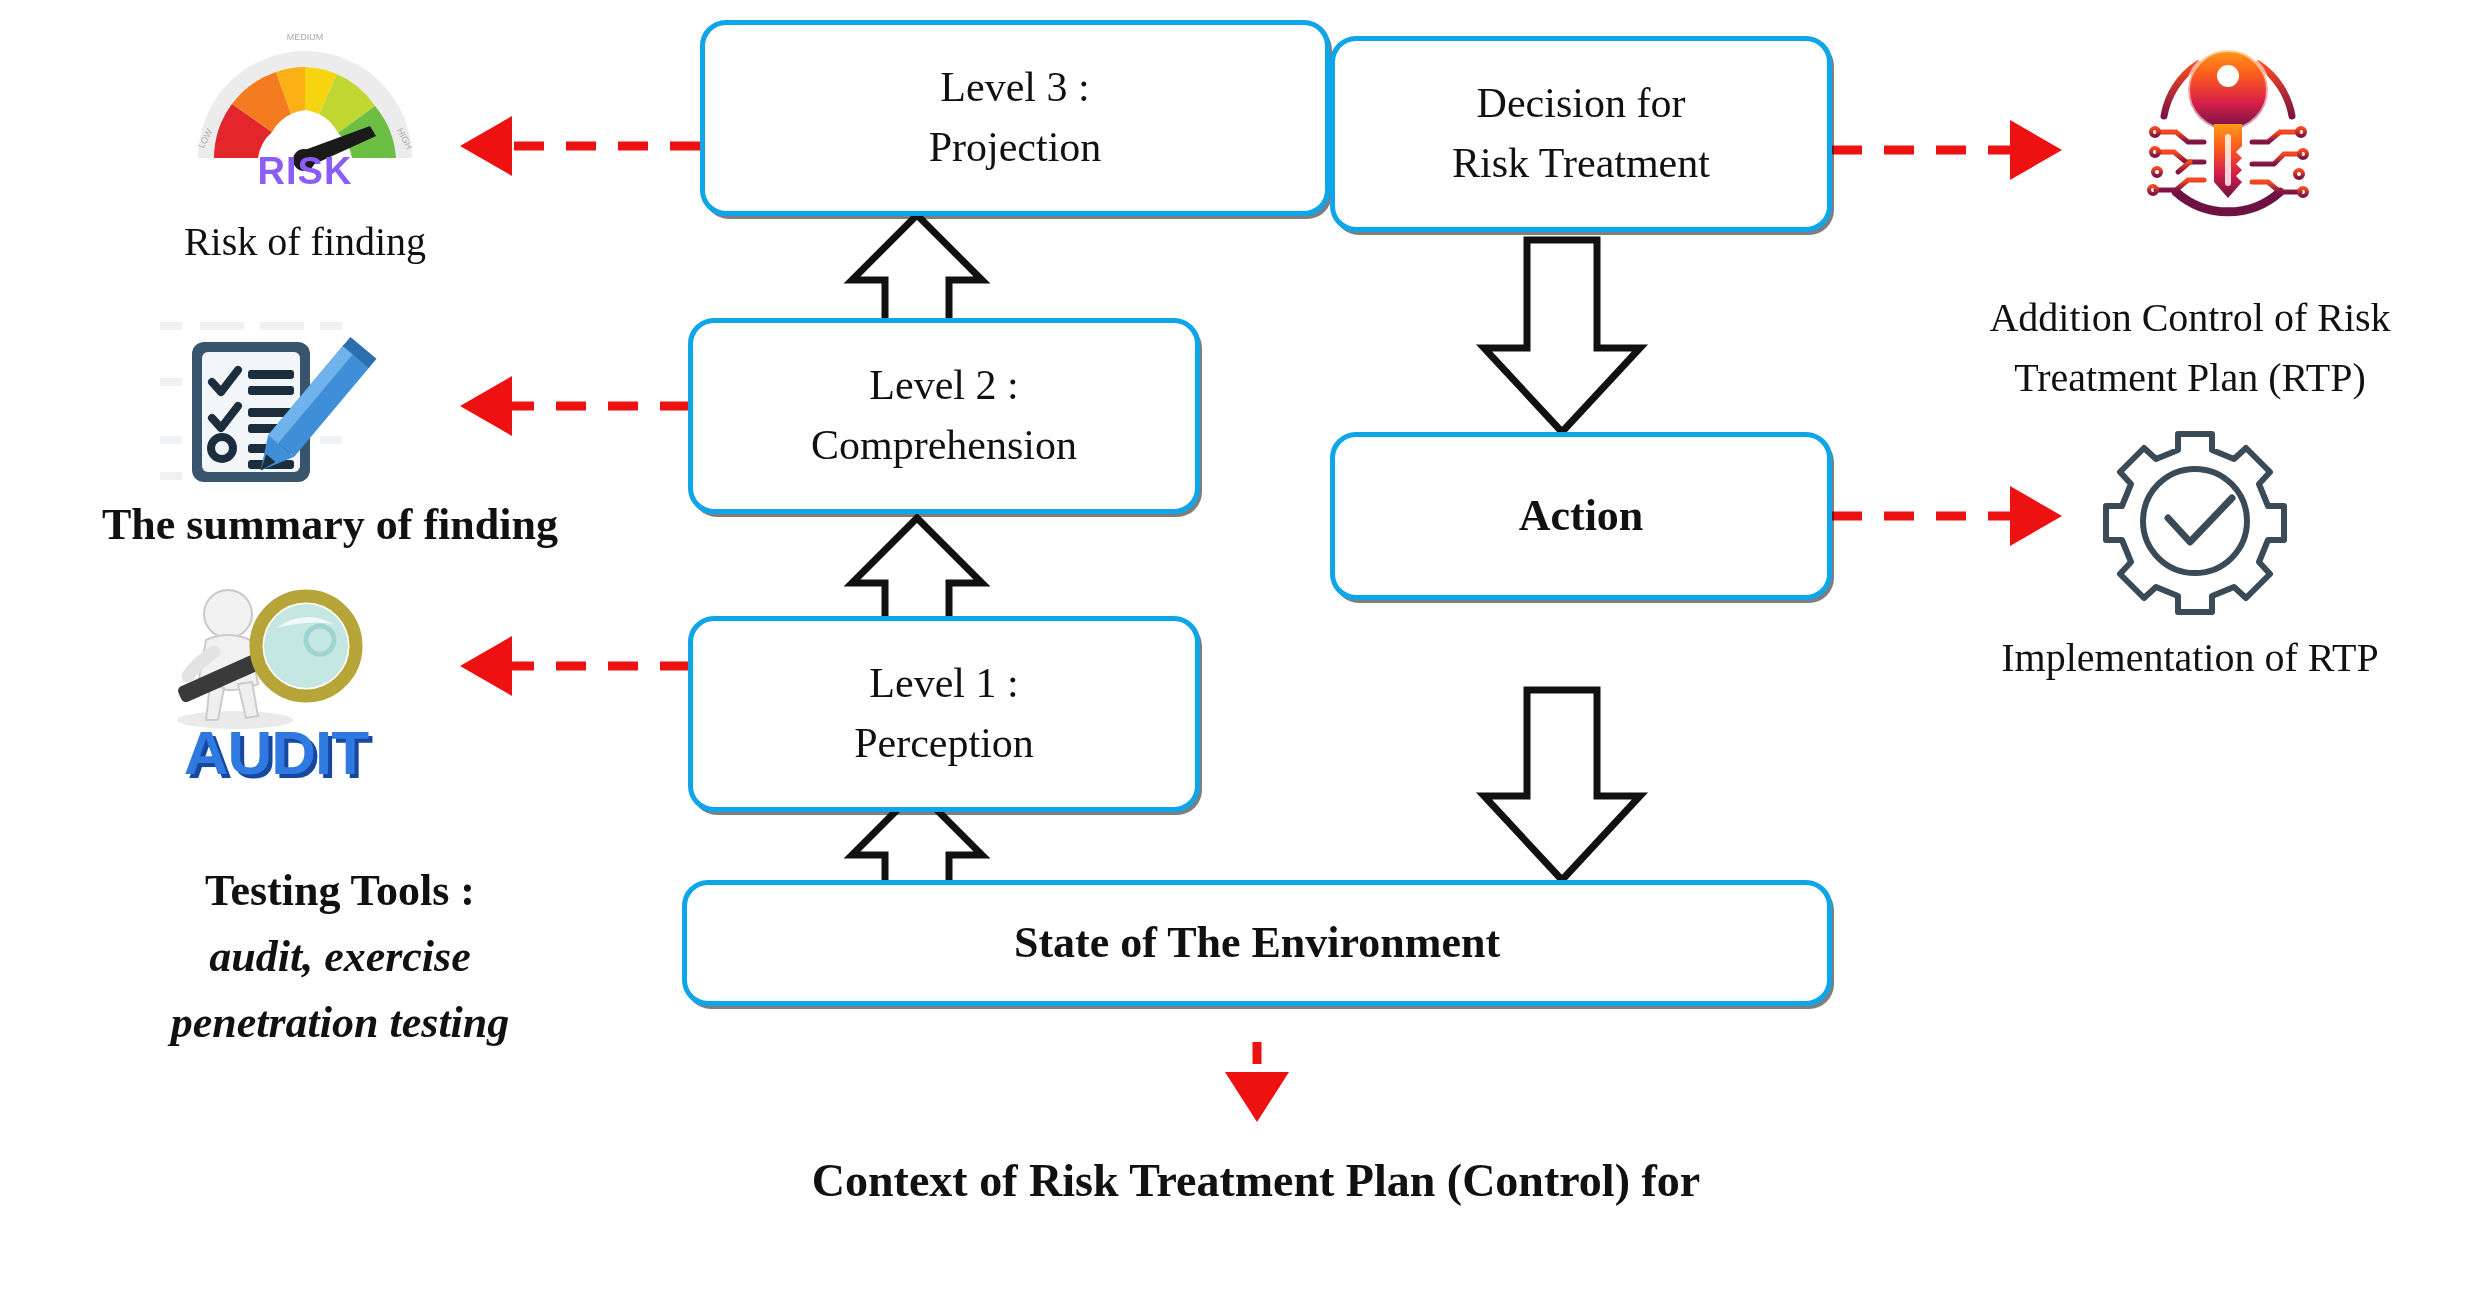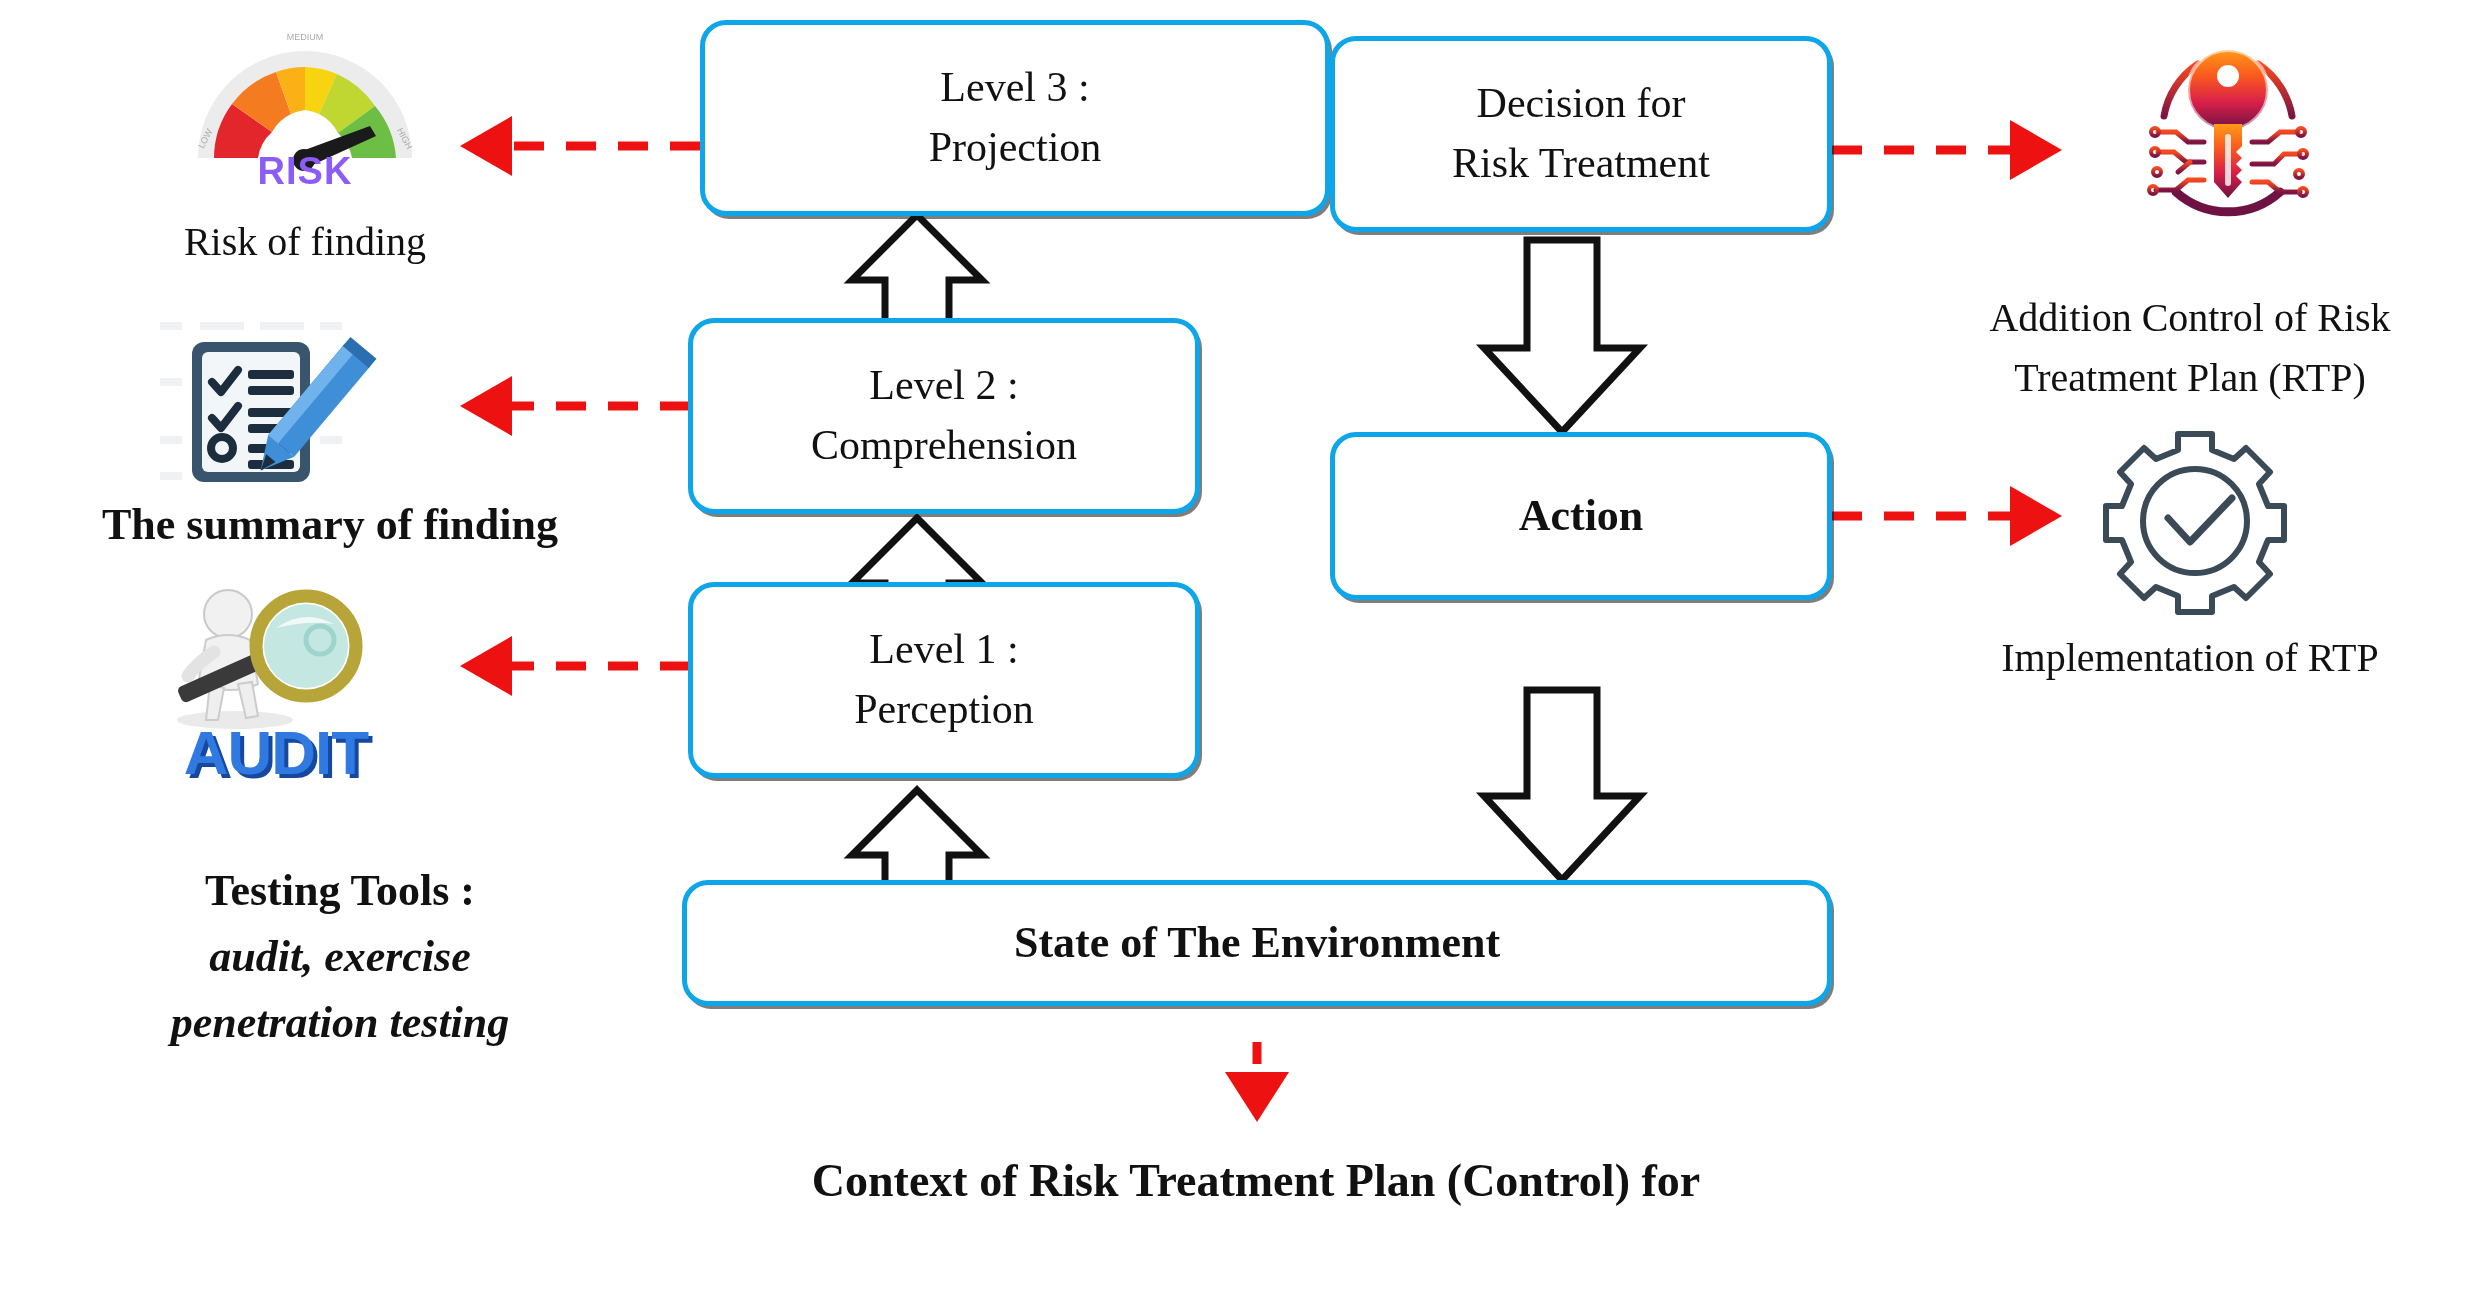--- a/index.html
+++ b/index.html
@@ -135,21 +135,21 @@
   <div class="box regular" style="left:700px; top:20px; width:630px; height:196px;">
     <span class="ln">Level 3 :</span>
     <span class="ln">Projection</span>
   </div>
 
   <div class="box regular" style="left:688px; top:318px; width:512px; height:196px;justify-content:center;">
     <span class="ln">Level 2 :</span>
     <span class="ln">Comprehension</span>
   </div>
 
-  <div class="box regular" style="left:688px; top:582px; width:512px; height:196px;">
+  <div class="box regular" style="left:688px; top:616px; width:512px; height:196px;">
     <span class="ln">Level 1 :</span>
     <span class="ln">Perception</span>
   </div>
 
   <div class="box regular" style="left:1330px; top:36px; width:502px; height:196px;">
     <span class="ln">Decision for</span>
     <span class="ln">Risk Treatment</span>
   </div>
 
   <div class="box bold" style="left:1330px; top:432px; width:502px; height:168px;">

